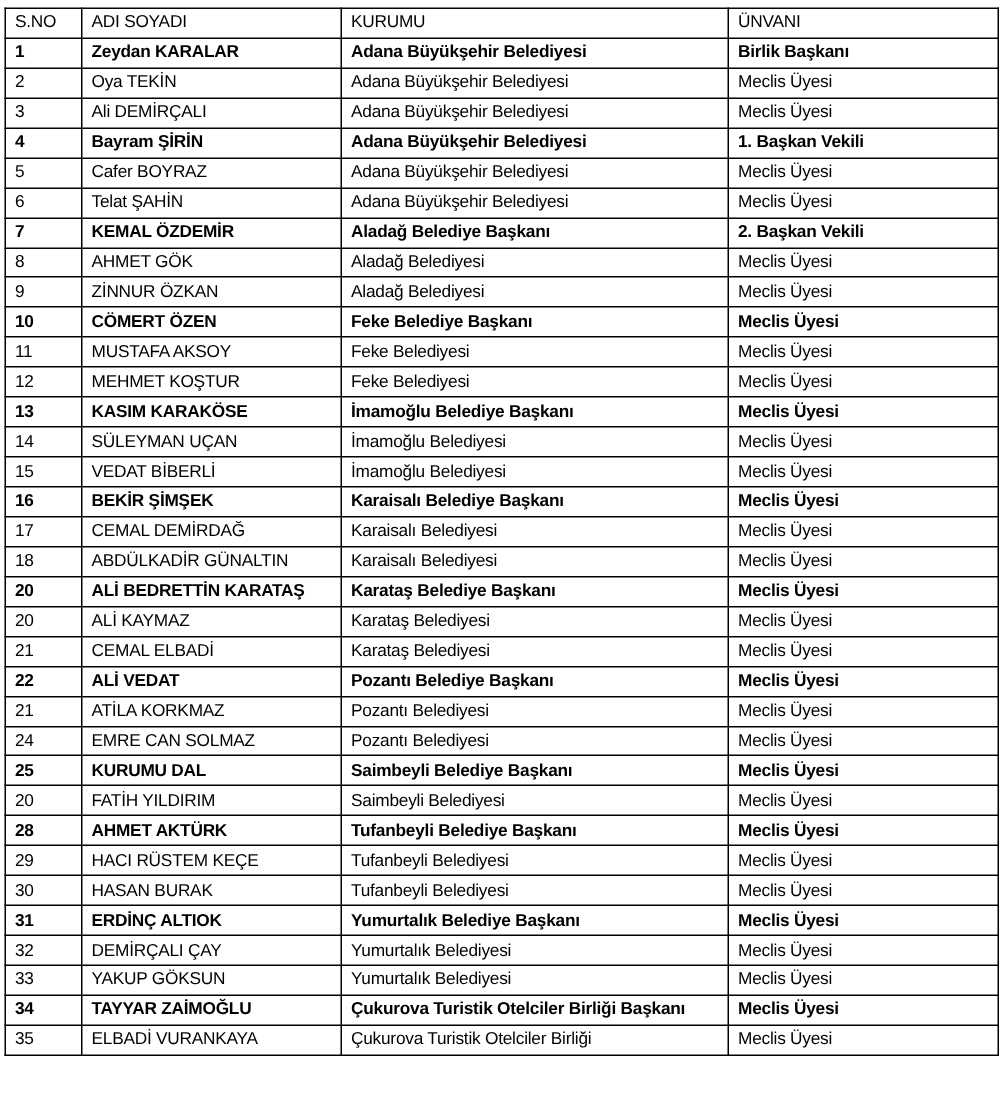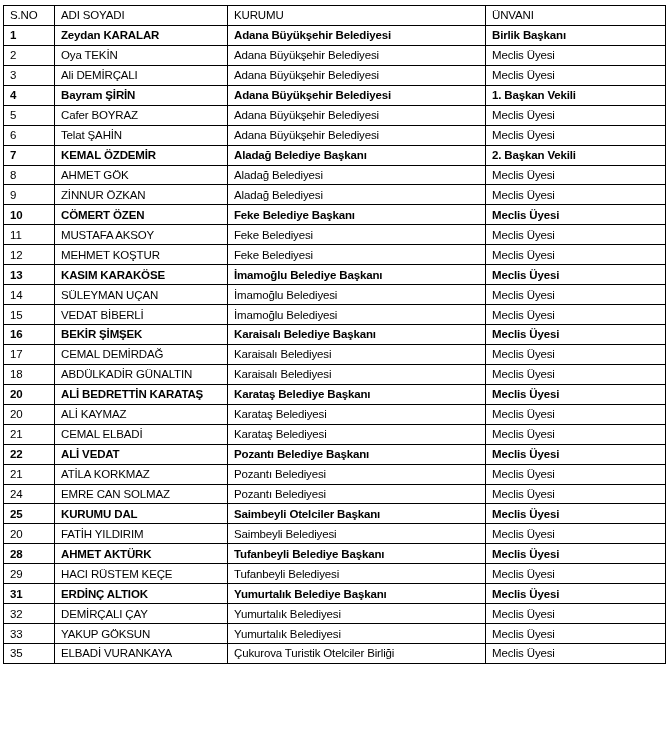--- a/index.html
+++ b/index.html
@@ -190,57 +190,69 @@
       </tr>
       <tr>
         <td>24</td>
         <td>EMRE CAN SOLMAZ</td>
         <td>Pozantı Belediyesi</td>
         <td>Meclis Üyesi</td>
       </tr>
       <tr class="bold">
         <td>25</td>
         <td>KURUMU DAL</td>
-        <td>Saimbeyli Otelciler Başkanı</td>
+        <td>Saimbeyli Belediye Başkanı</td>
         <td>Meclis Üyesi</td>
       </tr>
       <tr>
         <td>20</td>
         <td>FATİH YILDIRIM</td>
         <td>Saimbeyli Belediyesi</td>
         <td>Meclis Üyesi</td>
       </tr>
       <tr class="bold">
         <td>28</td>
         <td>AHMET AKTÜRK</td>
         <td>Tufanbeyli Belediye Başkanı</td>
         <td>Meclis Üyesi</td>
       </tr>
       <tr>
         <td>29</td>
         <td>HACI RÜSTEM KEÇE</td>
         <td>Tufanbeyli Belediyesi</td>
         <td>Meclis Üyesi</td>
       </tr>
+      <tr>
+        <td>30</td>
+        <td>HASAN BURAK</td>
+        <td>Tufanbeyli Belediyesi</td>
+        <td>Meclis Üyesi</td>
+      </tr>
       <tr class="bold">
         <td>31</td>
         <td>ERDİNÇ ALTIOK</td>
         <td>Yumurtalık Belediye Başkanı</td>
         <td>Meclis Üyesi</td>
       </tr>
       <tr>
         <td>32</td>
         <td>DEMİRÇALI ÇAY</td>
         <td>Yumurtalık Belediyesi</td>
         <td>Meclis Üyesi</td>
       </tr>
       <tr>
         <td>33</td>
         <td>YAKUP GÖKSUN</td>
         <td>Yumurtalık Belediyesi</td>
+        <td>Meclis Üyesi</td>
+      </tr>
+      <tr class="bold">
+        <td>34</td>
+        <td>TAYYAR ZAİMOĞLU</td>
+        <td>Çukurova Turistik Otelciler Birliği Başkanı</td>
         <td>Meclis Üyesi</td>
       </tr>
       <tr>
         <td>35</td>
         <td>ELBADİ VURANKAYA</td>
         <td>Çukurova Turistik Otelciler Birliği</td>
         <td>Meclis Üyesi</td>
       </tr>
     </tbody>
 </table>

